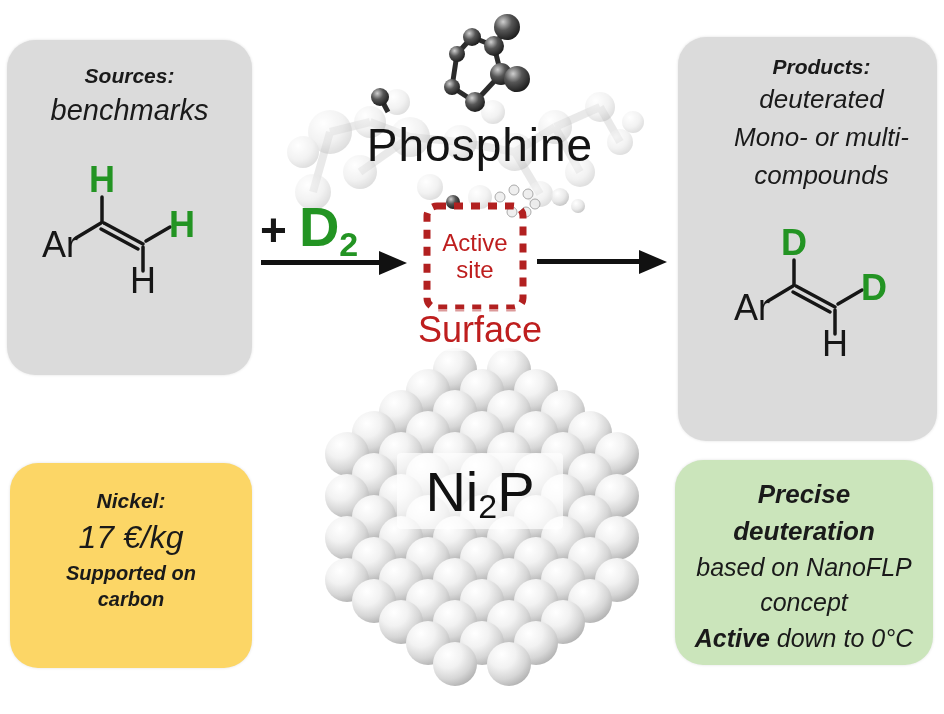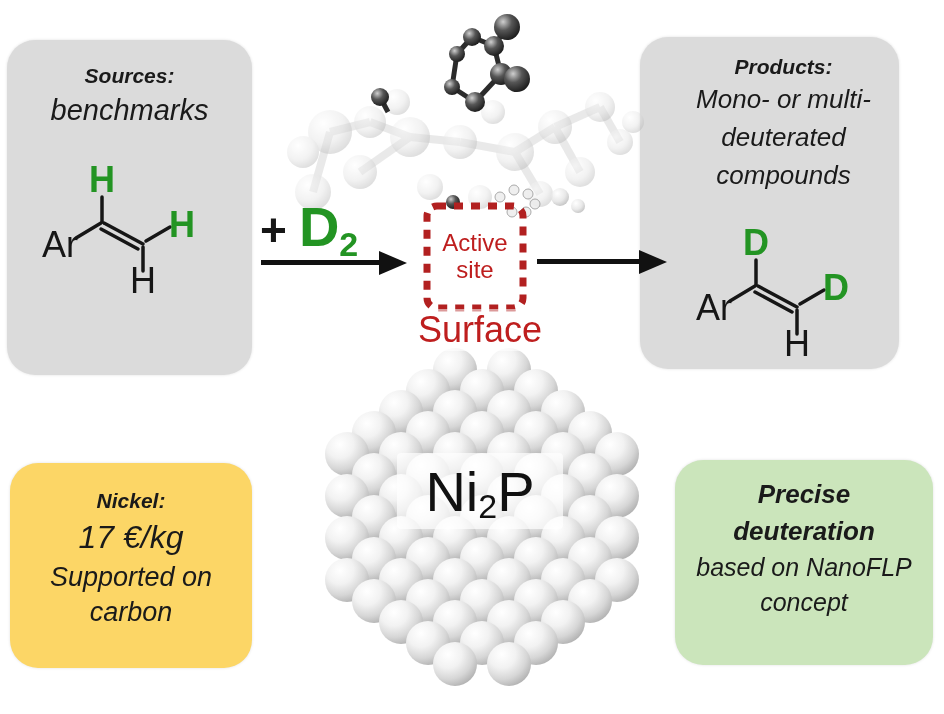--- a/index.html
+++ b/index.html
@@ -4,31 +4,31 @@
 <style>
   html,body{margin:0;padding:0;background:#ffffff;}
   .canvas{
     position:relative;width:944px;height:714px;background:#ffffff;
     font-family:"Liberation Sans",sans-serif;color:#1a1a1a;overflow:hidden;
   }
   .box{position:absolute;border-radius:28px;text-align:center;box-sizing:border-box;
        box-shadow:0 0 3px rgba(0,0,0,.12);}
   .box-gray{background:#DBDBDB;}
   #sources-box{left:7px;top:40px;width:245px;height:335px;padding-top:22px;}
-  #products-box{left:640px;top:37px;width:259px;height:332px;padding-top:16px;padding-left:28px;}
+  #products-box{left:678px;top:37px;width:259px;height:404px;padding-top:16px;padding-left:28px;}
   #nickel-box{left:10px;top:463px;width:242px;height:205px;background:#FCD666;padding-top:24px;}
   #deuteration-box{left:675px;top:460px;width:258px;height:205px;background:#CBE5BB;padding-top:16px;}
 
   .bi{font-style:italic;font-weight:bold;}
   .it{font-style:italic;}
   .t31{font-size:21px;line-height:1.35;}
   .t29{font-size:29px;line-height:1.4;}
   .t26{font-size:26px;line-height:1.45;}
   .t32{font-size:32px;line-height:1.4;}
-  .t23{font-size:27px;line-height:1.3;}
+  .t23{font-size:20px;line-height:1.3;font-weight:bold;}
   .t25{font-size:25px;line-height:1.42;}
   .t26g{font-size:26px;line-height:1.42;}
 
   .mol{display:block;margin:4px auto 0;}
 
   
   #phos-deco{position:absolute;left:285px;top:0;width:365px;height:228px;z-index:1;}
   #phosphine-label{position:absolute;left:320px;top:118px;width:320px;text-align:center;
     font-size:46px;color:#141414;z-index:3;letter-spacing:1px;}
   #plus-d2{position:absolute;left:260px;top:194px;z-index:3;display:flex;align-items:baseline;}
@@ -147,42 +147,43 @@
           <circle cx="243" cy="194" r="5"></circle>
         <circle cx="250" cy="204" r="5"></circle>
           <circle cx="241" cy="212" r="5"></circle>
           <circle cx="227" cy="212" r="5"></circle>
       </g>
       <circle cx="275" cy="197" r="9" fill="url(#gl)" opacity="0.8"></circle>
       <circle cx="293" cy="206" r="7" fill="url(#gl)" opacity="0.8"></circle>
     </g>
   </svg>
 
+  <div id="phosphine-label">Phosphine</div>
 
   <div class="box box-gray" id="sources-box">
     <div class="bi t31">Sources:</div>
     <div class="it t29">benchmarks</div>
     <svg class="mol" width="215" height="160" viewBox="0 0 215 160">
       <line class="struct-bond" x1="54" y1="103" x2="79" y2="88"></line>
       <line class="struct-bond" x1="80" y1="87" x2="80" y2="62"></line>
       <line class="struct-bond" x1="82" y1="88" x2="121" y2="109"></line>
       <line class="struct-bond" x1="79" y1="94" x2="116" y2="114"></line>
       <line class="struct-bond" x1="124" y1="106" x2="148" y2="92"></line>
       <line class="struct-bond" x1="121" y1="112" x2="121" y2="136"></line>
       <text class="struct-label" x="38" y="122" text-anchor="middle">Ar</text>
       <text class="struct-label struct-green" x="80" y="57" text-anchor="middle">H</text>
       <text class="struct-label struct-green" x="160" y="102" text-anchor="middle">H</text>
       <text class="struct-label" x="121" y="158" text-anchor="middle">H</text>
     </svg>
   </div>
 
   <div class="box box-gray" id="products-box">
     <div class="bi t31">Products:</div>
+    <div class="it t26">deuterated</div>
     <div class="it t26">Mono- or multi-</div>
-    <div class="it t26">deuterated</div>
     <div class="it t26">compounds</div>
     <svg class="mol" width="215" height="160" viewBox="0 0 215 160">
       <line class="struct-bond" x1="54" y1="103" x2="79" y2="88"></line>
       <line class="struct-bond" x1="80" y1="87" x2="80" y2="62"></line>
       <line class="struct-bond" x1="82" y1="88" x2="121" y2="109"></line>
       <line class="struct-bond" x1="79" y1="94" x2="116" y2="114"></line>
       <line class="struct-bond" x1="124" y1="106" x2="148" y2="92"></line>
       <line class="struct-bond" x1="121" y1="112" x2="121" y2="136"></line>
       <text class="struct-label" x="38" y="122" text-anchor="middle">Ar</text>
       <text class="struct-label struct-green" x="80" y="57" text-anchor="middle">D</text>
@@ -196,20 +197,23 @@
     <div class="it t32">17 €/kg</div>
     <div class="it t23">Supported on</div>
     <div class="it t23">carbon</div>
   </div>
 
   <div class="box" id="deuteration-box">
     <div class="bi t26g">Precise</div>
     <div class="bi t26g">deuteration</div>
     <div class="it t25">based on NanoFLP</div>
     <div class="it t25">concept</div>
+    <div class="t25">
+      <span class="bi">Active</span><span class="it"> down to 0°C</span>
+    </div>
   </div>
 
   <div id="plus-d2">
     <span id="plus-sign">+</span>
     <span id="d2-main">D</span>
     <span id="d2-sub">2</span>
   </div>
 
   <div class="arrow" id="arrow-left"></div>
   <div class="arrow" id="arrow-right"></div>

